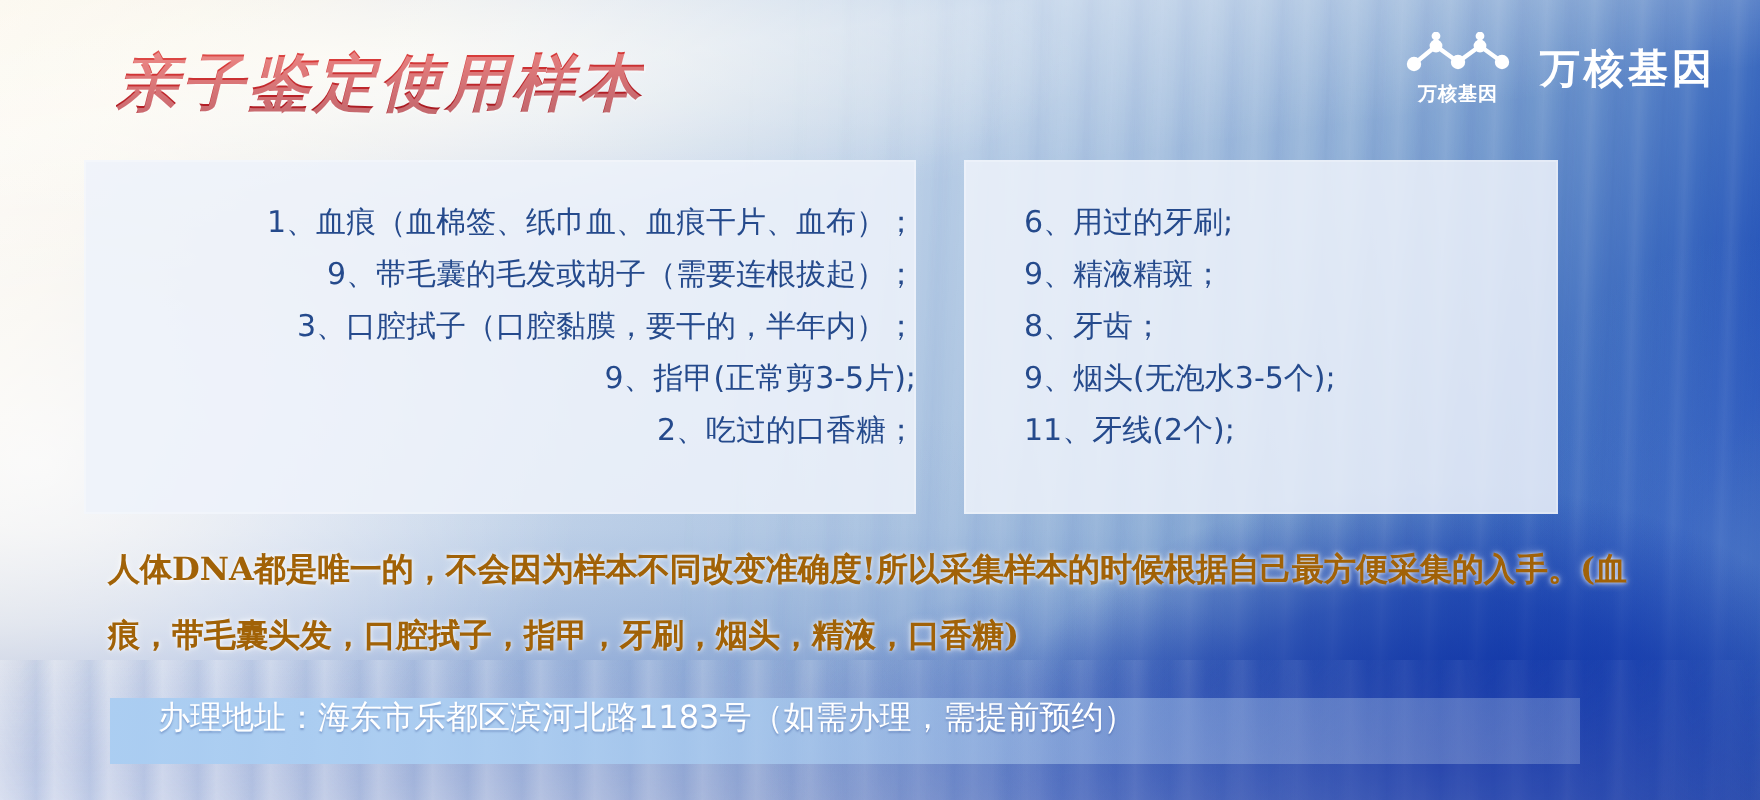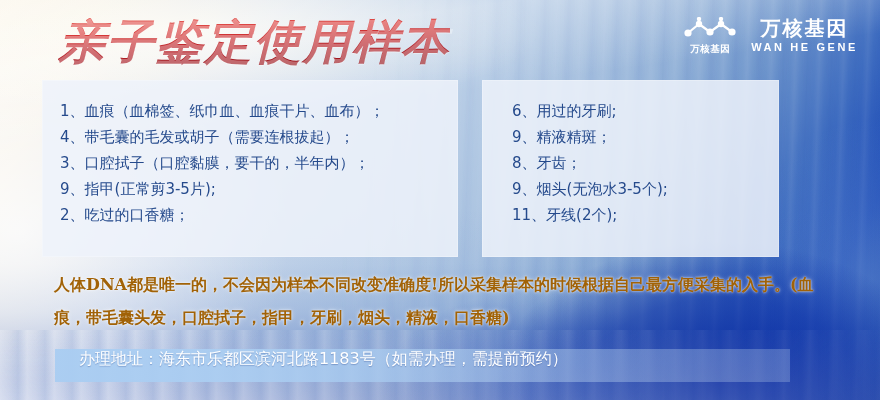--- a/index.html
+++ b/index.html
@@ -88,21 +88,21 @@
       linear-gradient(to top, rgba(235,240,250,0.75) 0%, rgba(235,240,250,0.0) 100%);
     -webkit-mask-image: linear-gradient(to right, rgba(0,0,0,0.95) 0%, rgba(0,0,0,0.7) 35%, rgba(0,0,0,0.35) 62%, rgba(0,0,0,0.15) 100%);
             mask-image: linear-gradient(to right, rgba(0,0,0,0.95) 0%, rgba(0,0,0,0.7) 35%, rgba(0,0,0,0.35) 62%, rgba(0,0,0,0.15) 100%);
   }
 
   
   .title {
     position: absolute;
     left: 58px;
     top: 18px;
-    font-size: 47px;
+    font-size: 31px;
     line-height: 48px;
     font-weight: 700;
     font-style: italic;
     letter-spacing: 2px;
     font-family: "DejaVu Sans", "Liberation Sans", sans-serif;
     background-image: linear-gradient(178deg, #e86a63 0%, #d83b3a 28%, #b41f26 62%, #8d1119 100%);
     -webkit-background-clip: text;
             background-clip: text;
     color: transparent;
     -webkit-text-fill-color: transparent;
@@ -158,21 +158,21 @@
     top: 80px;
     width: 800px;
     height: 177px;
     display: flex;
     gap: 24px;
   }
   .panel {
     background: rgba(238,242,250,0.86);
     box-shadow: 0 0 0 1px rgba(255,255,255,0.25) inset;
   }
-  .panel-left  { width: 416px; }
+  .panel-left  { width: 416px; text-align: right; }
   .panel-right { width: 297px; }
 
   .panel-inner {
     padding: 18px 0 0 18px;
   }
   .panel-right .panel-inner { padding-left: 30px; }
 
   .sample-item {
     font-size: 15px;
     line-height: 26px;
@@ -259,30 +259,29 @@
             <circle cx="50" cy="15" r="3.6"></circle>
             <circle cx="17" cy="2" r="2.2"></circle>
             <circle cx="39" cy="2" r="2.2"></circle>
           </g>
         </svg>
       </span>
       <span class="logo-mark-text">万核基因</span>
     </div>
     <div class="logo-words">
       <span class="logo-cn">万核基因</span>
-      <span class="logo-en">WAN HE GENE</span>
     </div>
   </div>
 
   <div class="panels">
 
     <div class="panel panel-left">
       <div class="panel-inner">
         <div class="sample-item">1、血痕（血棉签、纸巾血、血痕干片、血布）；</div>
-        <div class="sample-item">4、带毛囊的毛发或胡子（需要连根拔起）；</div>
+        <div class="sample-item">9、带毛囊的毛发或胡子（需要连根拔起）；</div>
         <div class="sample-item">3、口腔拭子（口腔黏膜，要干的，半年内）；</div>
         <div class="sample-item">9、指甲(正常剪3-5片);</div>
         <div class="sample-item">2、吃过的口香糖；</div>
       </div>
     </div>
 
     <div class="panel panel-right">
       <div class="panel-inner">
         <div class="sample-item">6、用过的牙刷;</div>
         <div class="sample-item">9、精液精斑；</div>

